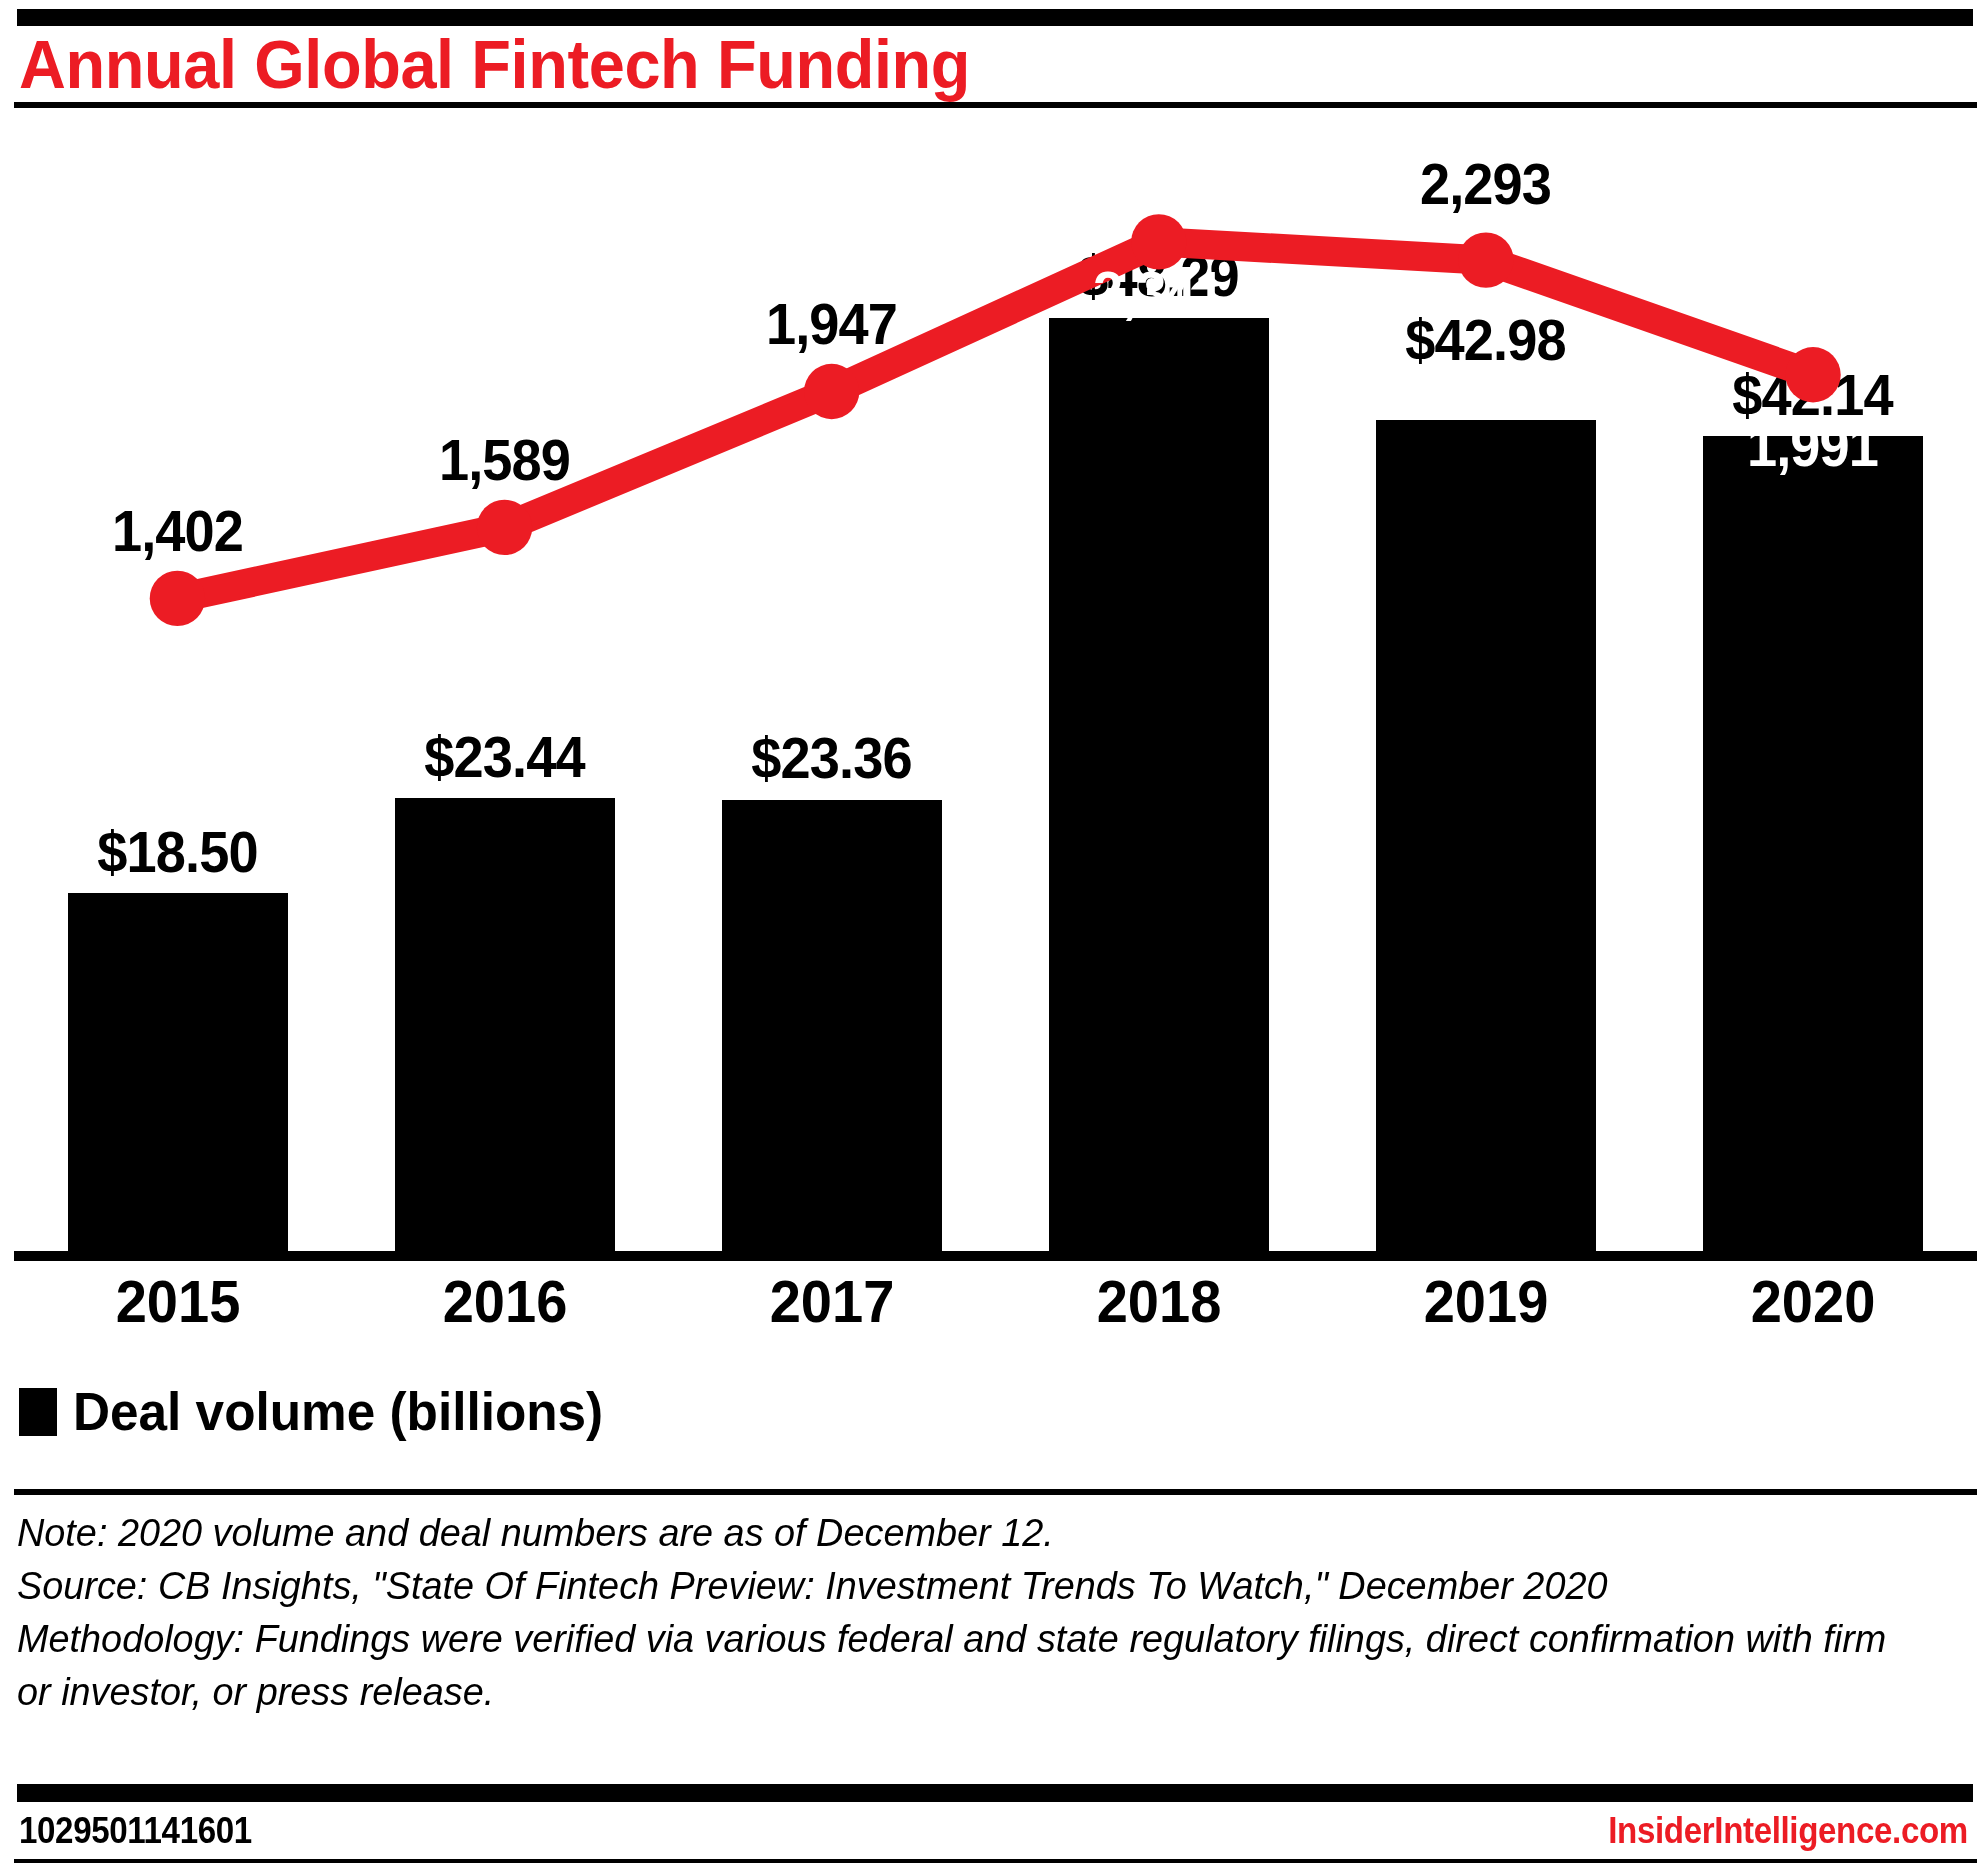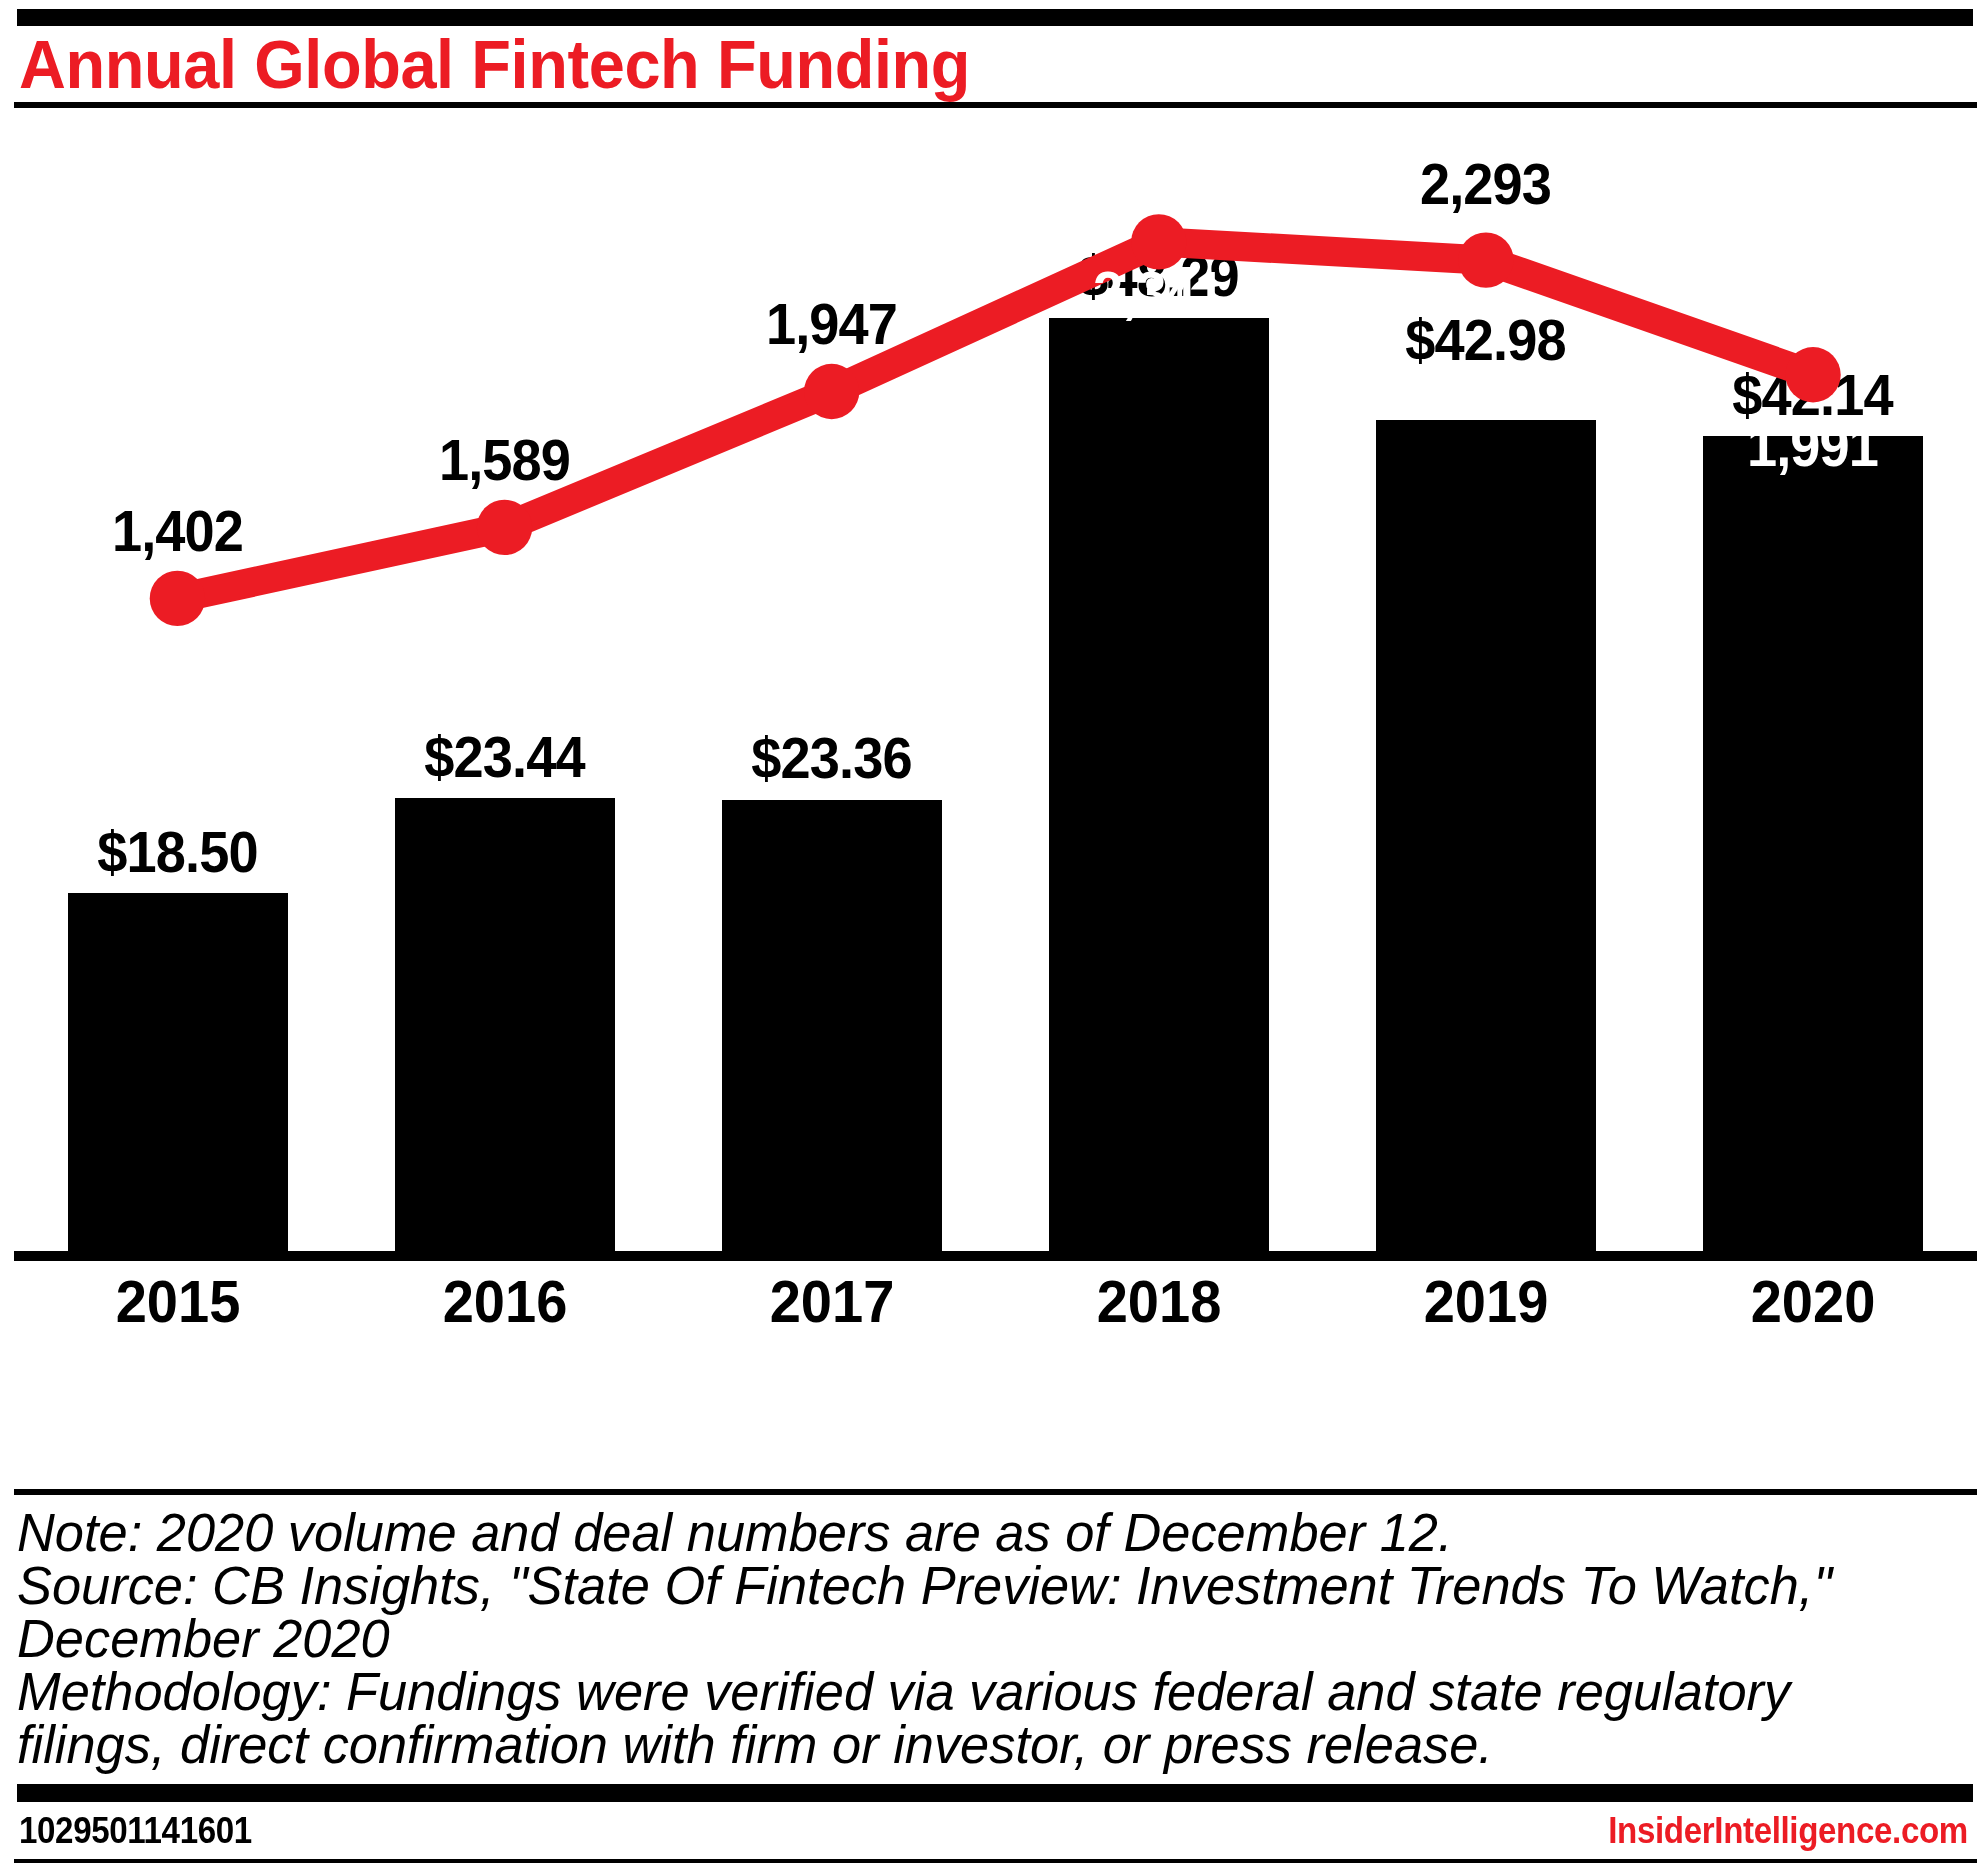--- a/index.html
+++ b/index.html
@@ -171,21 +171,21 @@
     transform-origin: left center;
   }
 
   
   #notes {
     position: absolute;
     left: 17.3px;
     top: 1506px;
     width: 1956px;
     font-style: italic;
-    font-size: 54px;
+    font-size: 39px;
     line-height: 53px;
     color: #000000;
   }
   #notes div { transform: scaleX(0.97); transform-origin: left top; }
 
   
   .footer-id {
     position: absolute;
     left: 19px;
     top: 1811px;
@@ -267,20 +267,24 @@
 
   <div id="years">
       <div class="year-label" style="left: 4.5px; width: 346px;">2015</div>
       <div class="year-label" style="left: 332px; width: 346px;">2016</div>
       <div class="year-label" style="left: 659px; width: 346px;">2017</div>
       <div class="year-label" style="left: 986px; width: 346px;">2018</div>
       <div class="year-label" style="left: 1313px; width: 346px;">2019</div>
       <div class="year-label" style="left: 1640px; width: 346px;">2020</div>
     </div>
 
+  <div class="legend-item" style="left:19px;">
+    <span class="legend-swatch-square"></span>
+    <span class="legend-text">Deal volume (billions)</span>
+  </div>
 
   <div class="rule-legend-under"></div>
 
   <div id="notes">
     <div>Note: 2020 volume and deal numbers are as of December 12.</div>
     <div>Source: CB Insights, "State Of Fintech Preview: Investment Trends To Watch," December 2020</div>
     <div>Methodology: Fundings were verified via various federal and state regulatory filings, direct confirmation with firm or investor, or press release.</div>
   </div>
 
   <div class="rule-footer-bar"></div>

